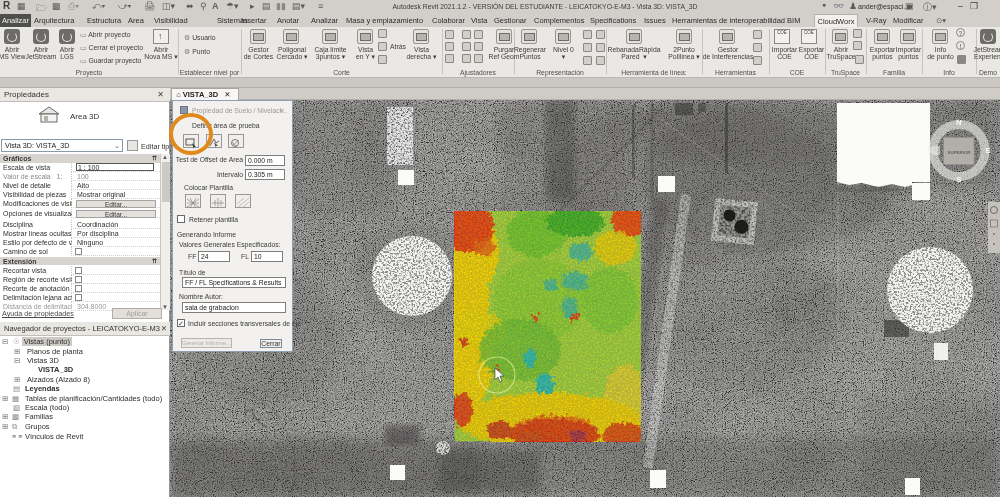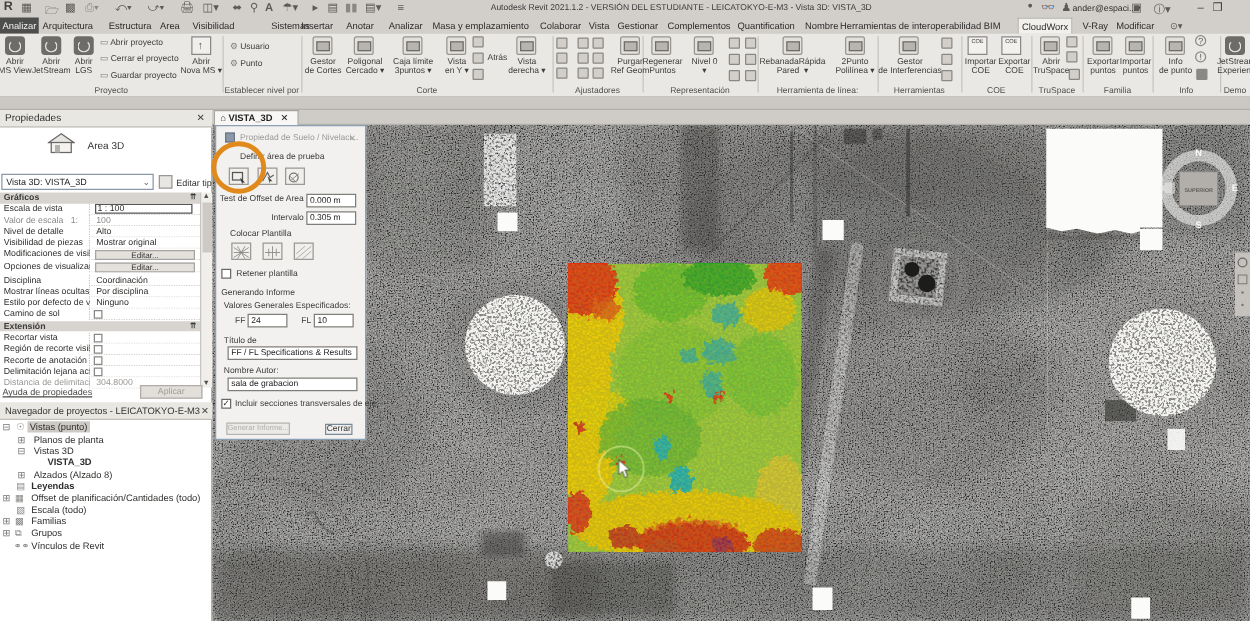--- a/index.html
+++ b/index.html
@@ -96,22 +96,22 @@
 <span class="mtab" style="left:154px;">Visibilidad</span>
 <span class="mtab" style="left:217px;">Sistemas</span>
 <span class="mtab" style="left:241px;">Insertar</span>
 <span class="mtab" style="left:277px;">Anotar</span>
 <span class="mtab" style="left:311px;">Analizar</span>
 <span class="mtab" style="left:346px;">Masa y emplazamiento</span>
 <span class="mtab" style="left:432px;">Colaborar</span>
 <span class="mtab" style="left:471px;">Vista</span>
 <span class="mtab" style="left:494px;">Gestionar</span>
 <span class="mtab" style="left:534px;">Complementos</span>
-<span class="mtab" style="left:590px;">Quantification</span>
-<span class="mtab" style="left:644px;">Nombre</span>
+<span class="mtab" style="left:590px;">Specifications</span>
+<span class="mtab" style="left:644px;">Issues</span>
 <span class="mtab" style="left:672px;">Herramientas de interoperabilidad BIM</span>
 <span class="mtab" style="left:814px;width:44px;background:#f2f0ed;text-align:center;border:1px solid #b5b2ad;border-bottom:none;">CloudWorx</span>
 <span class="mtab" style="left:866px;">V-Ray</span>
 <span class="mtab" style="left:893px;">Modificar</span>
 <span class="mtab" style="left:936px;color:#5a5a58;">⊙▾</span>
 </div>
 
 <div class="abs" id="ribbon"></div>
 <div id="ribboncontent">
 
@@ -552,21 +552,21 @@
 <div class="treerow" style="left:27px;top:25px;">Planos de planta</div>
 <div class="treerow" style="left:14px;top:34px;color:#777;">⊟</div>
 <div class="treerow" style="left:27px;top:34px;">Vistas 3D</div>
 <div class="treerow" style="left:38px;top:43px;font-weight:bold;">VISTA_3D</div>
 <div class="treerow" style="left:14px;top:53px;color:#777;">⊞</div>
 <div class="treerow" style="left:27px;top:53px;">Alzados (Alzado 8)</div>
 <div class="treerow" style="left:13px;top:62px;color:#8a8886;">▤</div>
 <div class="treerow" style="left:25px;top:62px;font-weight:bold;">Leyendas</div>
 <div class="treerow" style="left:2px;top:72px;color:#777;">⊞</div>
 <div class="treerow" style="left:12px;top:72px;color:#8a8886;">▦</div>
-<div class="treerow" style="left:25px;top:72px;">Offset de planificación/Cantidades (todo)</div>
+<div class="treerow" style="left:25px;top:72px;">Tablas de planificación/Cantidades (todo)</div>
 <div class="treerow" style="left:13px;top:81px;color:#8a8886;">▧</div>
 <div class="treerow" style="left:25px;top:81px;">Escala (todo)</div>
 <div class="treerow" style="left:2px;top:90px;color:#777;">⊞</div>
 <div class="treerow" style="left:12px;top:90px;color:#8a8886;">▩</div>
 <div class="treerow" style="left:25px;top:90px;">Familias</div>
 <div class="treerow" style="left:2px;top:100px;color:#777;">⊞</div>
 <div class="treerow" style="left:12px;top:100px;color:#8a8886;">⧉</div>
 <div class="treerow" style="left:25px;top:100px;">Grupos</div>
 <div class="treerow" style="left:11px;top:110px;color:#8a8886;">⚭⚭</div>
 <div class="treerow" style="left:25px;top:110px;">Vínculos de Revit</div>

